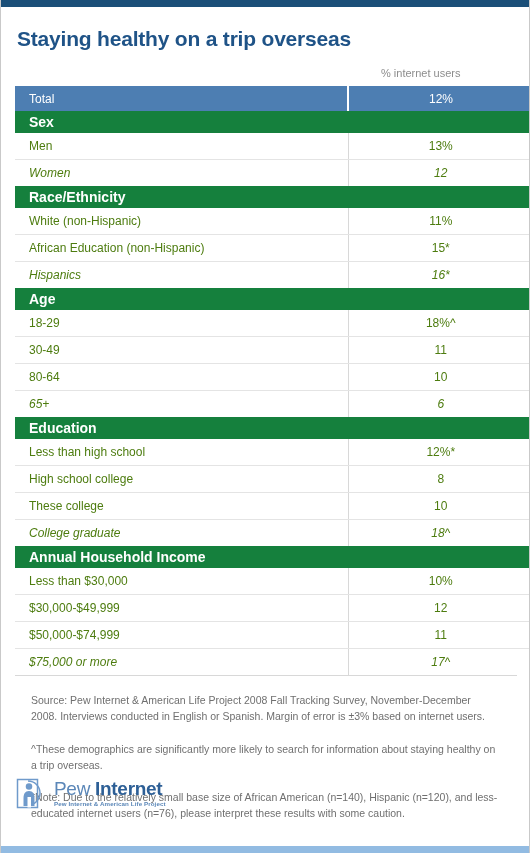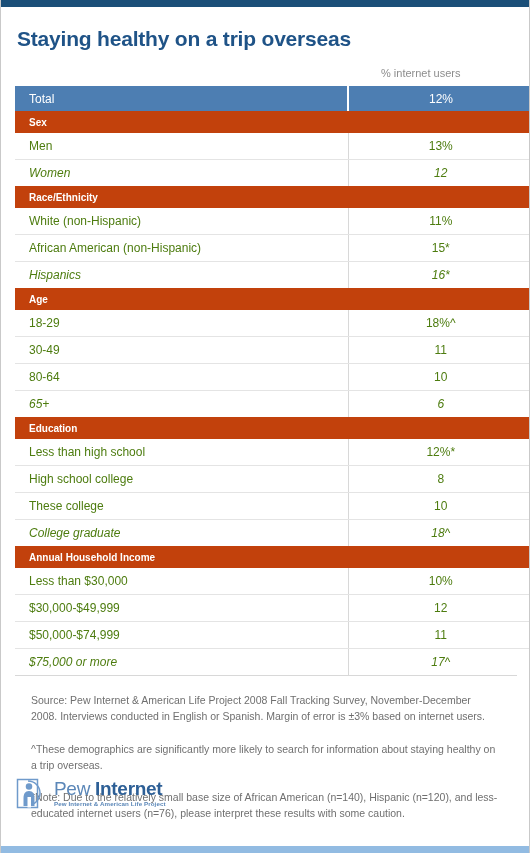--- a/index.html
+++ b/index.html
@@ -81,25 +81,25 @@
   }
   tr.total td.c-label {
     padding-left: 14px;
     border-right: 2px solid #ffffff;
   }
   tr.total td.c-value {
     text-align: center;
   }
 
   tr.group td {
-    background: #c2410c;
+    background: #15803d;
     color: #ffffff;
     font-weight: bold;
     height: 22px;
-    font-size: 10px;
+    font-size: 14px;
   }
   tr.group td.c-label {
     padding-left: 14px;
   }
 
   tr.datarow td {
     background: #ffffff;
     color: #4d7c0f;
     height: 26px;
     font-size: 12px;
@@ -215,21 +215,21 @@
           </tr>
           <tr class="group">
             <td class="c-label">Race/Ethnicity</td>
             <td class="c-value"></td>
           </tr>
           <tr class="datarow">
             <td class="c-label">White (non-Hispanic)</td>
             <td class="c-value">11%</td>
           </tr>
           <tr class="datarow">
-            <td class="c-label">African American (non-Hispanic)</td>
+            <td class="c-label">African Education (non-Hispanic)</td>
             <td class="c-value">15*</td>
           </tr>
           <tr class="datarow last-in-group">
             <td class="c-label">Hispanics</td>
             <td class="c-value">16*</td>
           </tr>
           <tr class="group">
             <td class="c-label">Age</td>
             <td class="c-value"></td>
           </tr>

